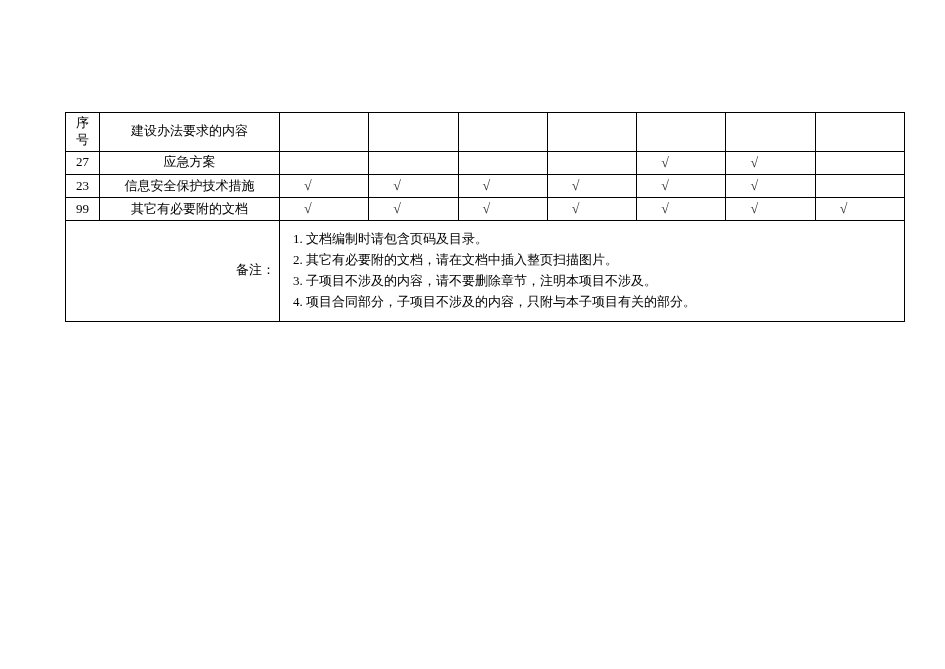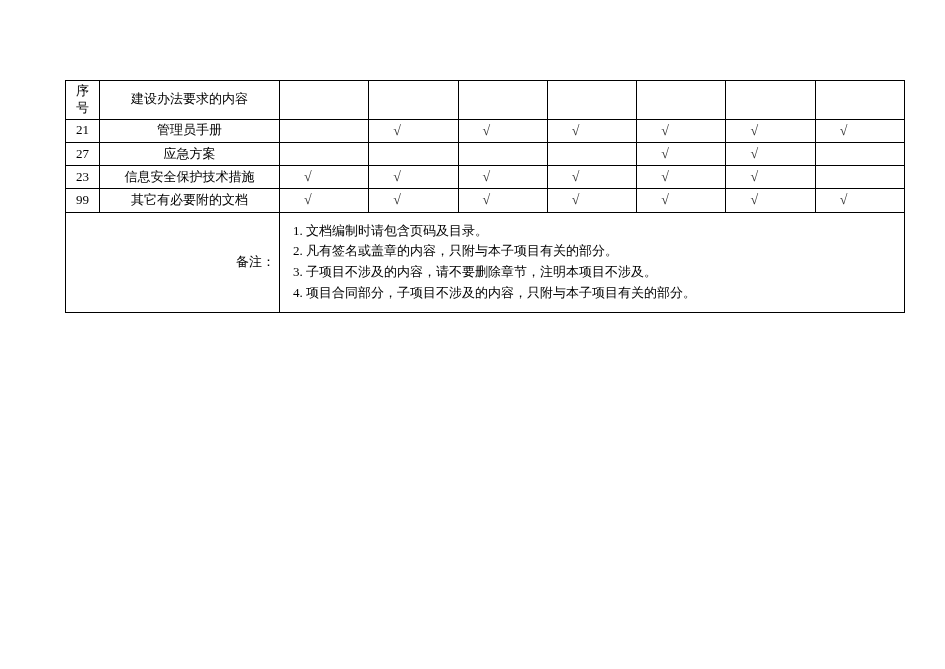--- a/index.html
+++ b/index.html
@@ -8,20 +8,21 @@
       padding: 0;
       background: #fff;
       font-family: "SimSun", "宋体", serif;
       font-size: 13px;
       color: #000;
       width: 945px;
       height: 669px;
     }
     .page {
       padding: 80px 40px 0 65px;
+      margin-top: 32px;
     }
     table {
       border-collapse: collapse;
       width: 100%;
       table-layout: fixed;
     }
     td, th {
       border: 1px solid #000;
       padding: 2px 4px;
       vertical-align: middle;
@@ -66,31 +67,20 @@
       <td class="col-label">建设办法要求的内容</td>
       <td></td>
       <td></td>
       <td></td>
       <td></td>
       <td></td>
       <td></td>
       <td></td>
     </tr>
 
-    <tr>
-      <td class="col-num">21</td>
-      <td class="col-label">管理员手册</td>
-      <td class="col-check"><span class="check"></span></td>
-      <td class="col-check"><span class="check">√</span></td>
-      <td class="col-check"><span class="check">√</span></td>
-      <td class="col-check"><span class="check">√</span></td>
-      <td class="col-check"><span class="check">√</span></td>
-      <td class="col-check"><span class="check">√</span></td>
-      <td class="col-check"><span class="check">√</span></td>
-    </tr>
 
     <tr>
       <td class="col-num">27</td>
       <td class="col-label">应急方案</td>
       <td class="col-check"><span class="check"></span></td>
       <td class="col-check"><span class="check"></span></td>
       <td class="col-check"><span class="check"></span></td>
       <td class="col-check"><span class="check"></span></td>
       <td class="col-check"><span class="check">√</span></td>
       <td class="col-check"><span class="check">√</span></td>
@@ -121,21 +111,21 @@
       <td class="col-check"><span class="check">√</span></td>
       <td class="col-check"><span class="check">√</span></td>
       <td class="col-check"><span class="check">√</span></td>
     </tr>
 
     <tr class="remark-row">
       <td colspan="2" class="remark-label">备注：</td>
       <td colspan="7" class="remark-body">
         <ol>
           <li>文档编制时请包含页码及目录。</li>
-          <li>凡有签名或盖章的内容，只附与本子项目有关的部分。</li>
+          <li>其它有必要附的文档，请在文档中插入整页扫描图片。</li>
           <li>子项目不涉及的内容，请不要删除章节，注明本项目不涉及。</li>
           <li>项目合同部分，子项目不涉及的内容，只附与本子项目有关的部分。</li>
         </ol>
       </td>
     </tr>
 
   </tbody>
     </table>
 </div>
 

